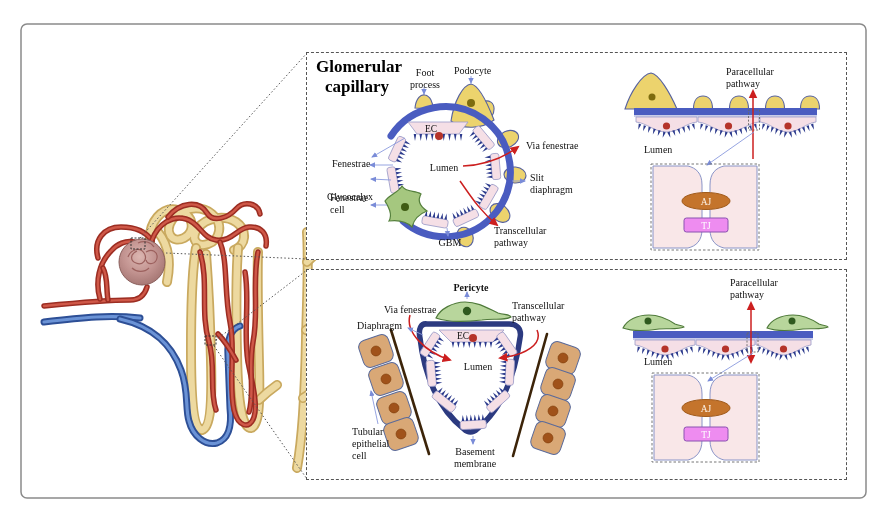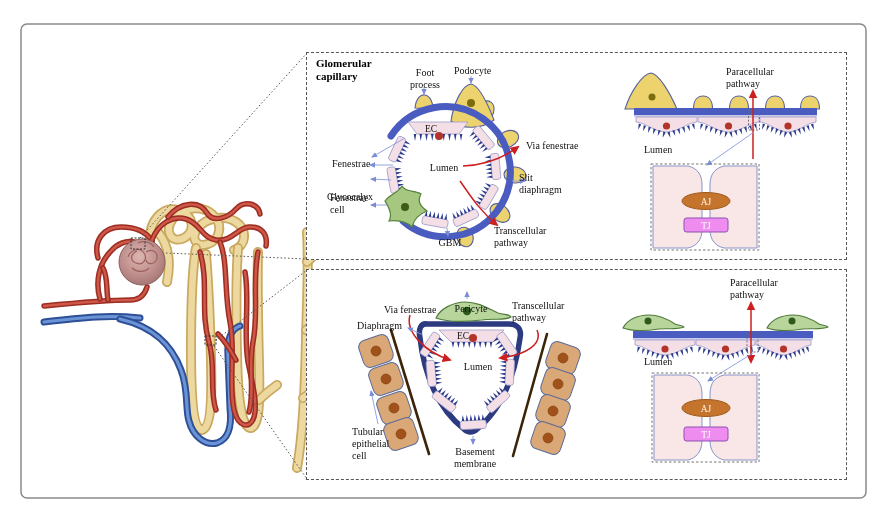--- a/index.html
+++ b/index.html
@@ -4,22 +4,22 @@
 <style>
   html,body{margin:0;padding:0;background:#fff;}
   #stage{position:relative;width:884px;height:523px;background:#fff;overflow:hidden;
          font-family:"Liberation Serif", serif;}
   .panel{position:absolute;border:1.3px dashed #555;background:#fff;box-sizing:border-box;}
   #panel-glom{left:306px;top:52px;width:541px;height:208px;}
   #panel-peri{left:306px;top:269px;width:541px;height:211px;}
   .panel > svg{position:absolute;left:0;top:0;}
   .lbl{position:absolute;font-size:10px;line-height:1.18;color:#111;z-index:3;}
   .lbl.c{text-align:center;}
-  .ttl{position:absolute;left:9px;top:4px;width:82px;font-size:11px;font-weight:bold;
-       line-height:1.15;color:#000;z-index:3;}
+  .ttl{position:absolute;left:9px;top:4px;width:82px;font-size:17px;font-weight:bold;
+       line-height:1.15;color:#000;z-index:3;text-align:center;}
   svg text{font-family:"Liberation Serif", serif;}
   .seg{fill:#f5dfe6;stroke:#9b9bc8;stroke-width:.8;}
   .pinkcell{fill:#f9e7e8;stroke:#8a94c8;stroke-width:1;}
   .spike{fill:#2c3a8c;}
   .ylw{fill:#ecd36d;stroke:#56619e;stroke-width:1.1;}
   .lblarrow{stroke:#8a9ade;stroke-width:.9;fill:none;}
   .redarrow{stroke:#cc1f1f;stroke-width:1.5;fill:none;}
   .dashjunction{fill:none;stroke:#666;stroke-width:.9;stroke-dasharray:2,1.6;}
   .insetbox{fill:none;stroke:#777;stroke-width:1;stroke-dasharray:2.5,2;}
 </style>
@@ -338,21 +338,21 @@
       <text x="124" y="79" text-anchor="middle" font-size="9.5" fill="#111">EC</text>
     </svg>
 
     <div class="ttl">Glomerular capillary</div>
     <div class="lbl c" style="left:99px;top:14px;width:38px;">Foot process</div>
     <div class="lbl" style="left:147px;top:12px;width:52px;">Podocyte</div>
     <div class="lbl" style="left:219px;top:87px;width:72px;">Via fenestrae</div>
     <div class="lbl" style="left:25px;top:105px;width:46px;">Fenestrae</div>
     <div class="lbl c" style="left:116px;top:109px;width:42px;">Lumen</div>
     <div class="lbl" style="left:20px;top:121px;width:52px;margin-top:17px;">Glycocalyx</div>
-    <div class="lbl" style="left:212px;top:119px;width:52px;">Slit diaphragm</div>
+    <div class="lbl" style="left:223px;top:119px;width:52px;">Slit diaphragm</div>
     <div class="lbl" style="left:23px;top:139px;width:50px;">Fenestrae cell</div>
     <div class="lbl c" style="left:126px;top:184px;width:34px;">GBM</div>
     <div class="lbl" style="left:187px;top:172px;width:66px;">Transcellular pathway</div>
     <div class="lbl" style="left:419px;top:13px;width:62px;">Paracellular pathway</div>
     <div class="lbl" style="left:337px;top:91px;width:42px;">Lumen</div>
   </div>
 
   
   <div id="panel-peri" class="panel">
     <svg width="539" height="209" viewBox="0 0 539 209">
@@ -577,21 +577,21 @@
           <path class="pinkcell" d="M 450,105 L 417,105 C 409,107 403,112 403,124 L 403,170 C 403,182 409,188 417,190 L 450,190 Z"></path>
           <ellipse cx="399" cy="138" rx="24" ry="8.5" fill="#c4742c" stroke="#a05a1a"></ellipse>
           <rect x="377" y="157" width="44" height="14" rx="2.5" fill="#ee8cf0" stroke="#8a52b0"></rect>
           <text x="399" y="141.5" text-anchor="middle" font-size="9.5" fill="#fdf3e7">AJ</text>
           <text x="399" y="168" text-anchor="middle" font-size="9.5" fill="#ffffff">TJ</text>
         </g>
       </g>
       <text x="156" y="69" text-anchor="middle" font-size="9.5" fill="#111">EC</text>
     </svg>
 
-    <div class="lbl c" style="left:139px;top:33px;width:50px;">Pericyte</div>
+    <div class="lbl c" style="left:139px;top:12px;width:50px;font-weight:bold;">Pericyte</div>
     <div class="lbl" style="left:77px;top:34px;width:68px;">Via fenestrae</div>
     <div class="lbl" style="left:205px;top:30px;width:66px;">Transcellular pathway</div>
     <div class="lbl" style="left:50px;top:50px;width:56px;">Diaphragm</div>
     <div class="lbl c" style="left:151px;top:91px;width:40px;">Lumen</div>
     <div class="lbl" style="left:45px;top:156px;width:50px;">Tubular epithelial cell</div>
     <div class="lbl c" style="left:139px;top:176px;width:58px;">Basement membrane</div>
     <div class="lbl" style="left:423px;top:7px;width:62px;">Paracellular pathway</div>
     <div class="lbl" style="left:337px;top:86px;width:42px;">Lumen</div>
   </div>
 

